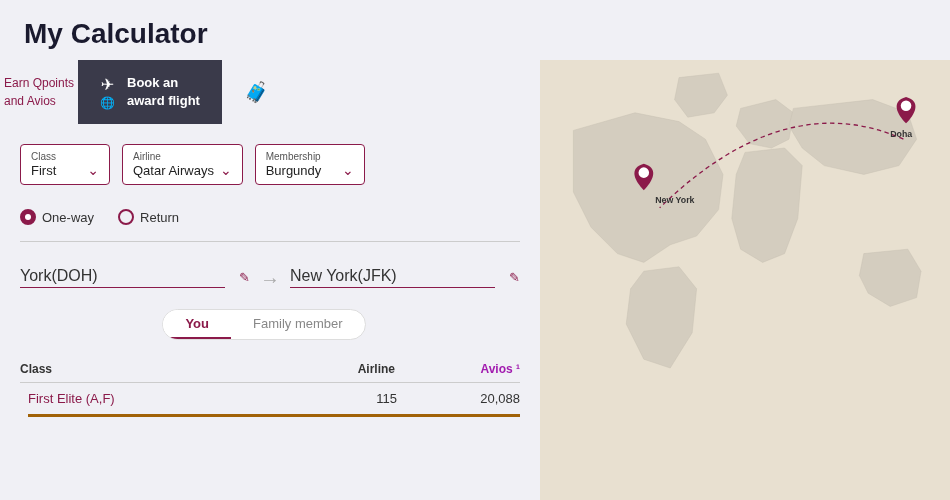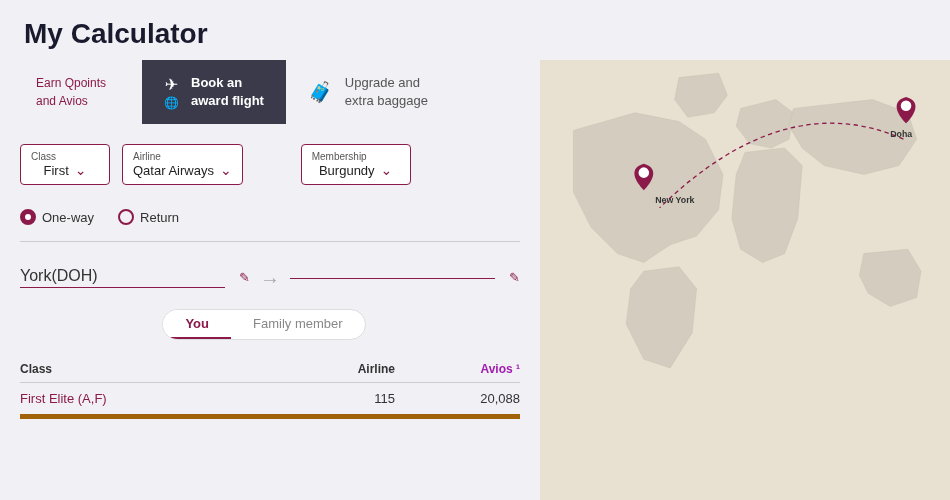--- a/index.html
+++ b/index.html
@@ -37,21 +37,21 @@
       display: flex;
       flex-direction: column;
     }
 
     .tab-bar {
       display: flex;
       background: #f0f0f5;
     }
 
     .tab-earn {
-      padding: 14px 36px;
+      padding: 14px 4px;
       font-size: 12px;
       color: #8b1a4a;
       cursor: pointer;
       white-space: nowrap;
       line-height: 1.4;
       display: flex;
       align-items: center;
     }
 
     .tab-active {
@@ -115,21 +115,21 @@
       font-size: 10px;
       color: #555;
     }
 
     .dropdown-value {
       font-size: 13px;
       color: #222;
       font-weight: 500;
       display: flex;
       align-items: center;
-      justify-content: center;
+      justify-content: space-between;
       gap: 6px;
     }
 
     .dropdown-arrow {
       color: #8b1a4a;
       font-size: 14px;
     }
 
     .radio-row {
       display: flex;
@@ -276,21 +276,22 @@
       flex: 1;
       text-align: right;
       font-size: 12px;
       font-weight: 600;
       color: #a21caf;
     }
 
     .table-data-row {
       display: flex;
       padding: 8px 0;
-      border-bottom: 5px solid #a16207;
+      border-bottom: 3px solid #a16207;
+      margin-left: 8px;
     }
 
     .cell-class {
       flex: 2;
       font-size: 13px;
       color: #8b1a4a;
     }
 
     .cell-qpoints {
       flex: 1;
@@ -337,42 +338,39 @@
         <div class="tab-active-icon">
           <span style="font-size:16px;">✈</span>
           <span style="font-size:12px;">🌐</span>
         </div>
         <span class="tab-active-text">
           Book an<br>award flight
         </span>
       </div>
       <div class="tab-upgrade">
         <span style="font-size:20px; color:#555;">🧳</span>
-        <span class="tab-upgrade-text">
-          Upgrade and<br>extra baggage
-        </span>
       </div>
     </div>
 
     <div class="filters-row">
       <div class="dropdown-box">
         <span class="dropdown-label">Class</span>
         <span class="dropdown-value">
           <span>First</span>
           <span class="dropdown-arrow">⌄</span>
         </span>
       </div>
       <div class="dropdown-box" style="min-width:120px;">
         <span class="dropdown-label">Airline</span>
         <span class="dropdown-value">
           <span>Qatar Airways</span>
           <span class="dropdown-arrow">⌄</span>
         </span>
       </div>
-      <div class="dropdown-box" style="min-width:110px;margin-left:46px;">
+      <div class="dropdown-box" style="min-width:110px;">
         <span class="dropdown-label">Membership</span>
         <span class="dropdown-value">
           <span>Burgundy</span>
           <span class="dropdown-arrow">⌄</span>
         </span>
       </div>
     </div>
 
     <div class="radio-row">
       <div class="radio-option">
@@ -390,20 +388,21 @@
     <hr class="divider">
 
     <div class="route-row">
       <div class="route-city">
         <span class="city-name">York(DOH)</span>
         <div class="city-underline"></div>
       </div>
       <span class="edit-icon">✎</span>
       <span class="arrow-icon">→</span>
       <div class="route-city">
+        <span class="city-name">New York(JFK)</span>
         <div class="city-underline"></div>
       </div>
       <span class="edit-icon">✎</span>
     </div>
 
     <div class="you-family-row">
       <div class="tab-you-family">
         <div class="tab-you">You</div>
         <div class="tab-family">Family member</div>
       </div>

